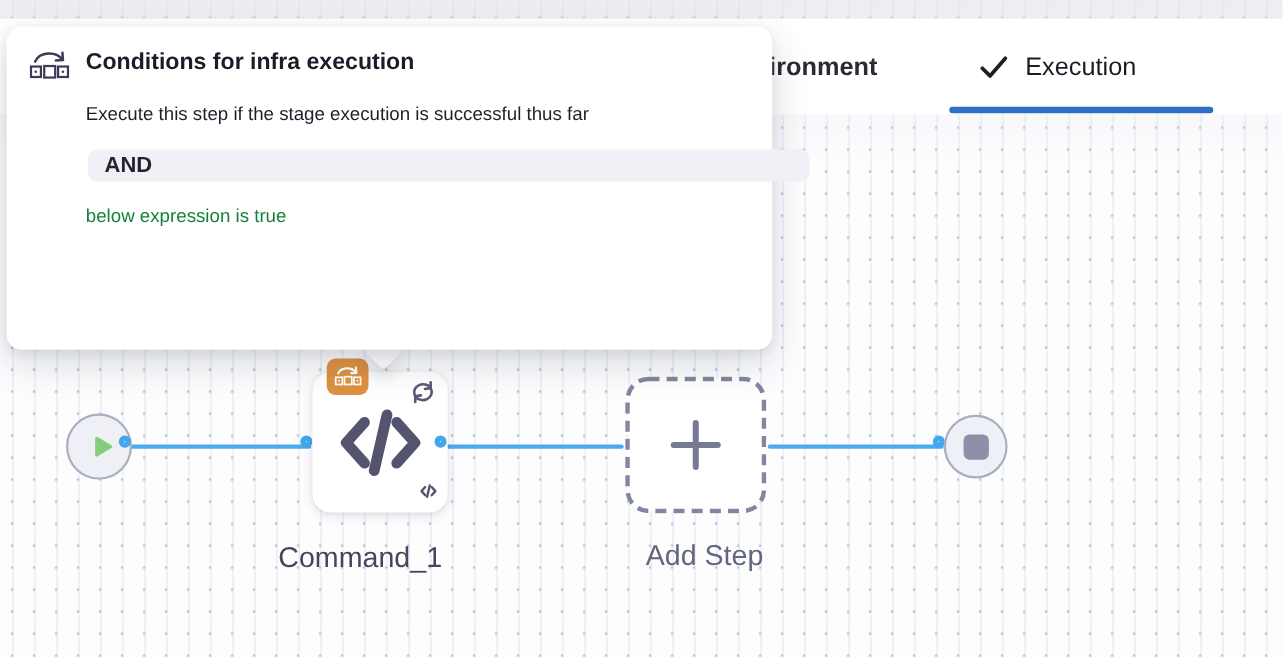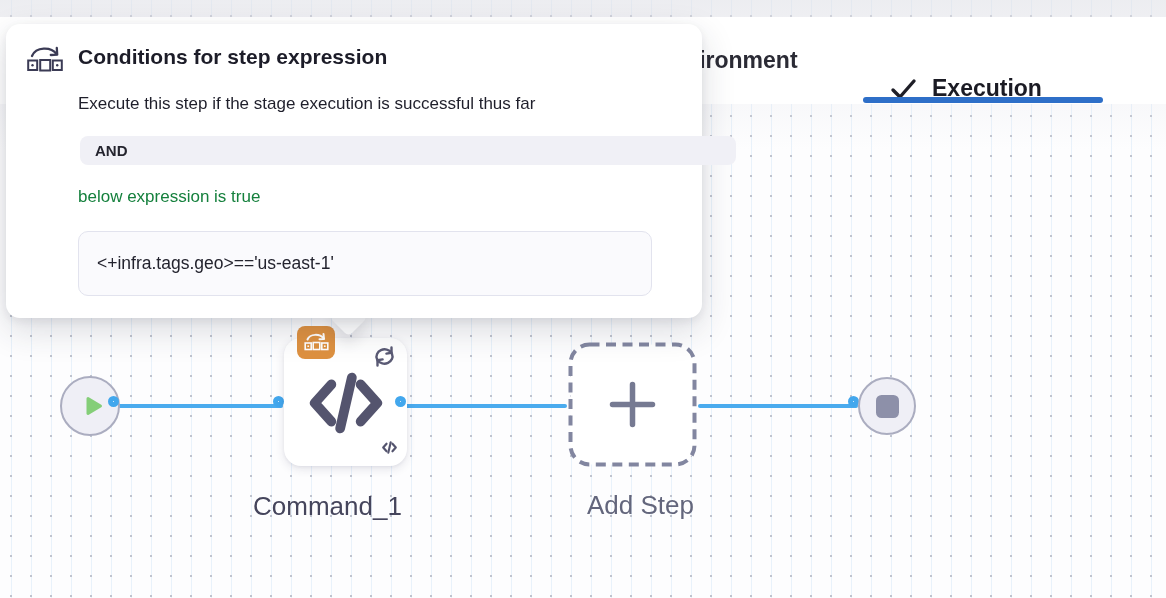--- a/index.html
+++ b/index.html
@@ -22,21 +22,21 @@
   }
 
   
   .header {
     position:absolute; left:0; right:0; top:17px; height:87px;
     background:#ffffff; z-index:2;
   }
   .tab { position:absolute; top:0; height:100%; display:flex; align-items:center;
          font-size:23px; color:#2b2b35; cursor:pointer; }
   .tab-environment { left:657px; font-weight:600; }
-  .tab-execution  { left:890px; font-weight:700; color:#1b1b24; gap:15px;margin-top:28px; }
+  .tab-execution  { left:890px; font-weight:400; color:#1b1b24; gap:15px; }
   .tab-underline {
     position:absolute; left:863px; top:80px; width:240px; height:6px;
     border-radius:3.5px; background:#2e6fc8;
   }
 
   
   .node-layer { position:absolute; inset:0; z-index:3; }
   .hline { position:absolute; top:404px; height:4px; background:#4aabee; border-radius:2px; }
   .line-1 { left:118px; width:165px; }
   .line-2 { left:405px; width:162px; }
@@ -94,21 +94,21 @@
     position:absolute; left:6px; top:24px; width:696px; height:294px;
     background:#ffffff; border-radius:14px; z-index:10;
     box-shadow:0 12px 34px rgba(40,41,61,0.16), 0 3px 9px rgba(40,41,61,0.08);
   }
   .pop-icon { position:absolute; left:20px; top:19px; }
   .pop-title { position:absolute; left:72px; top:21px; font-size:21px; font-weight:700; color:#1c1c28; }
   .pop-desc  { position:absolute; left:72px; top:70px; font-size:17px; color:#1f1f2b; }
   .pop-chip  {
     position:absolute; left:74px; top:112px; width:656px; height:29px;
     background:#f0f0f6; border-radius:8px; line-height:29px;
-    padding-left:15px; font-size:15px; font-weight:700; color:#24242e;
+    padding-left:15px; font-size:20px; font-weight:700; color:#24242e;
   }
   .pop-expr-label { position:absolute; left:72px; top:163px; font-size:17px; color:#15803d; }
   .pop-expr-box {
     position:absolute; left:72px; top:207px; width:574px; height:65px;
     background:#fafafd; border:1.5px solid #e2e3ee; border-radius:10px;
     display:flex; align-items:center; padding-left:18px;
     font-size:17.5px; color:#23232e;
   }
 </style>
 </head>
@@ -208,22 +208,19 @@
       <svg width="38" height="33" viewBox="0 0 38 33">
         <path d="M6 13 C 10 3.5, 25 3.5, 30.5 11" fill="none" stroke="#3b3b55" stroke-width="2.3" stroke-linecap="round"></path>
         <path d="M30.8 5 L31.2 11.6 L24.8 12" fill="none" stroke="#3b3b55" stroke-width="2.3" stroke-linecap="round" stroke-linejoin="round"></path>
         <rect x="2.2" y="17.5" width="9" height="9.5" fill="none" stroke="#3b3b55" stroke-width="2"></rect>
         <rect x="14.2" y="17" width="10" height="10.5" fill="none" stroke="#3b3b55" stroke-width="2"></rect>
         <rect x="26.8" y="17.5" width="9" height="9.5" fill="none" stroke="#3b3b55" stroke-width="2"></rect>
         <circle cx="6.5" cy="22.2" r="1.2" fill="#3b3b55"></circle>
         <circle cx="31.2" cy="22.2" r="1.2" fill="#3b3b55"></circle>
       </svg>
     </div>
-    <div class="pop-title">Conditions for step expression</div>
+    <div class="pop-title">Conditions for infra execution</div>
     <div class="pop-desc">Execute this step if the stage execution is successful thus far</div>
     <div class="pop-chip">AND</div>
     <div class="pop-expr-label">below expression is true</div>
-    <div class="pop-expr-box">
-      <span>&lt;+infra.tags.geo&gt;=='us-east-1'</span>
-    </div>
   </div>
 
 </div>
 
 </body></html>

